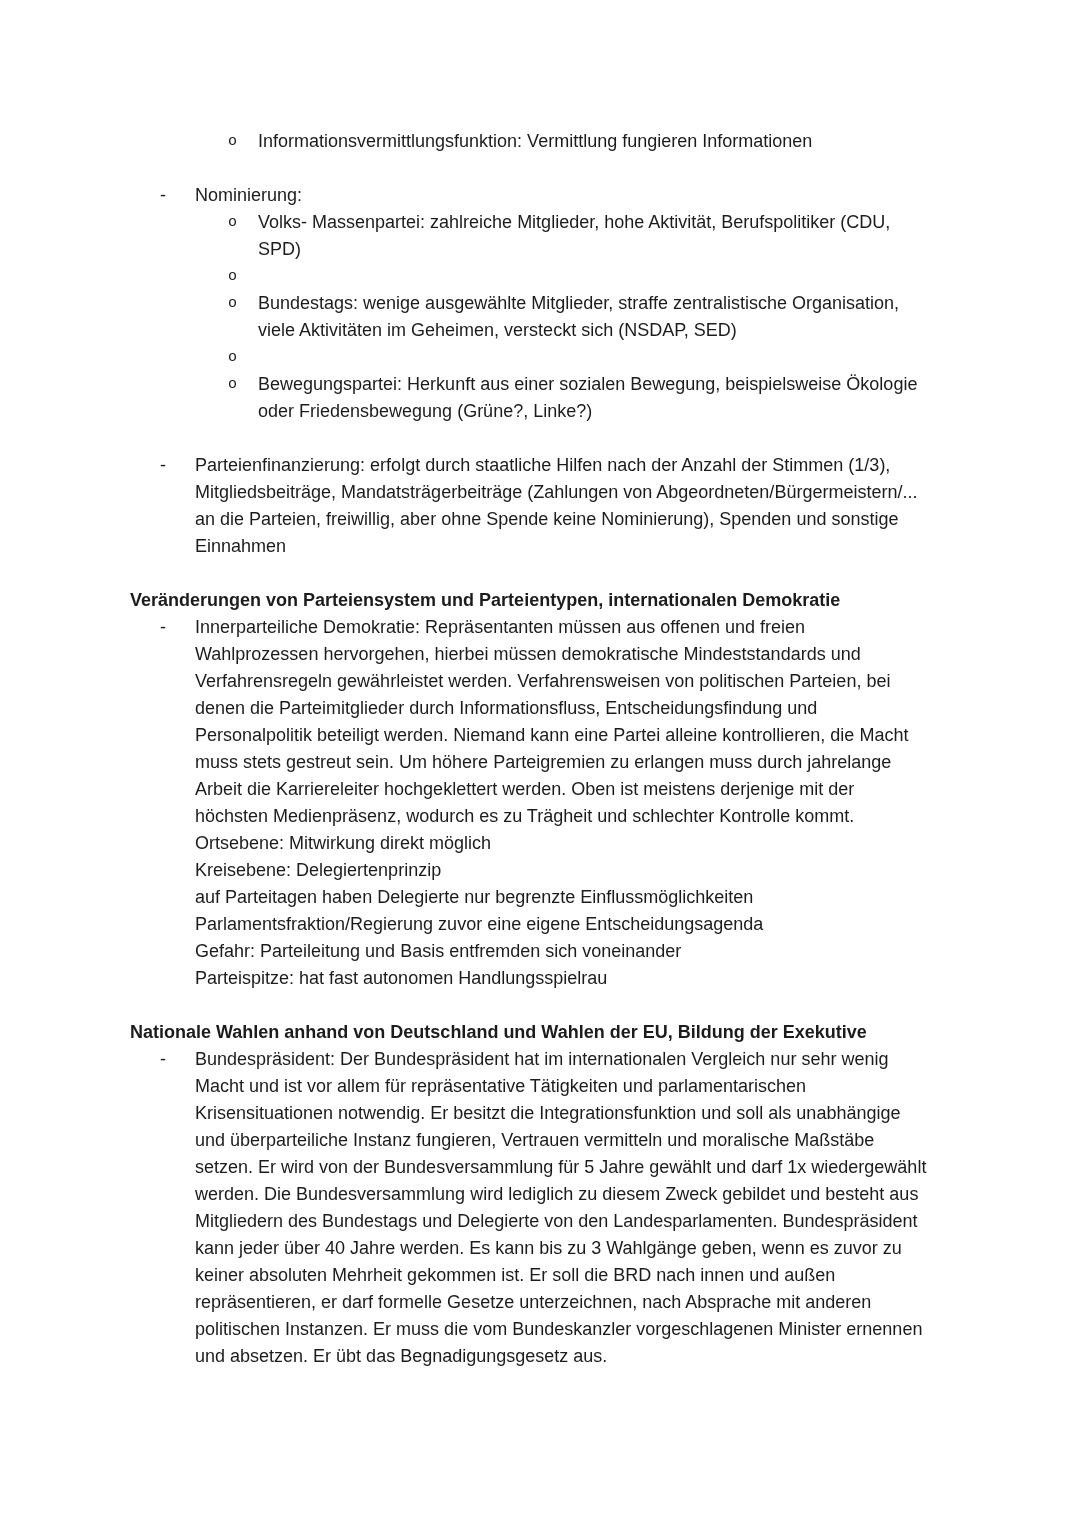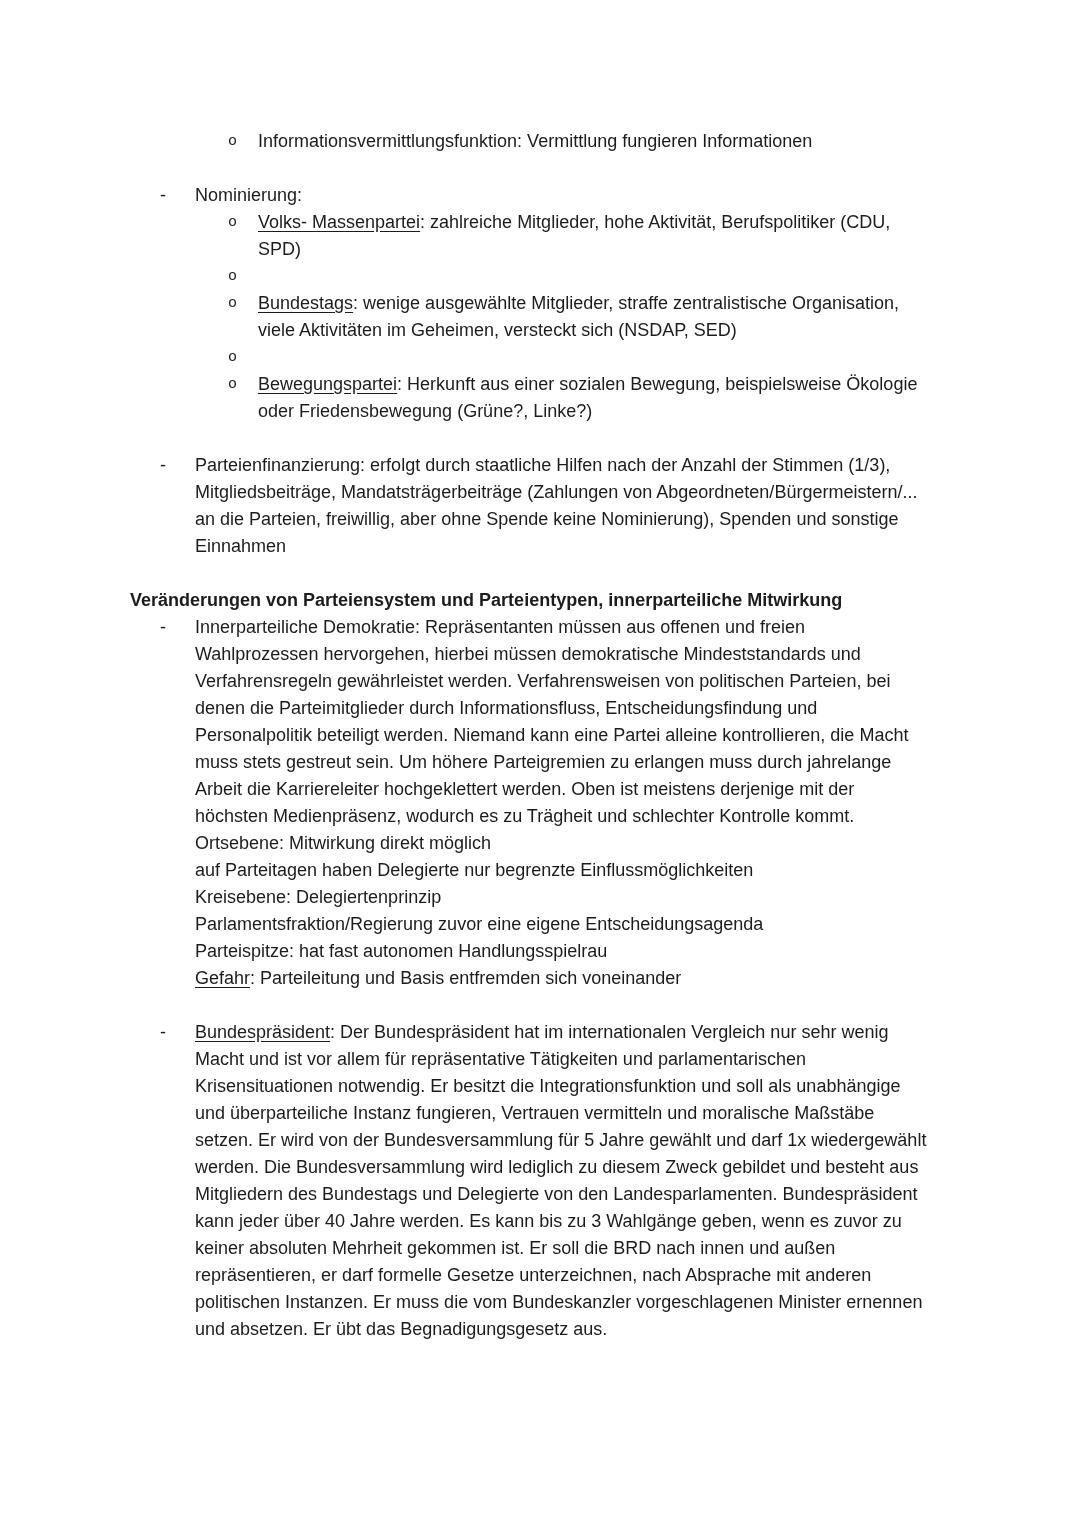--- a/index.html
+++ b/index.html
@@ -47,21 +47,20 @@
   }
   .plain {
     display: block;
     padding-left: 65px;
   }
   .text {
     flex: 1 1 auto;
     min-width: 0;
   }
   .underline {
-    text-decoration: underline;
     text-underline-offset: 3px;
   }
 </style>
 </head>
 <body>
 
 <div class="page">
     <div class="block circle">
       <span class="marker">o</span>
       <span class="text">Informationsvermittlungsfunktion: Vermittlung fungieren Informationen</span>
@@ -88,29 +87,30 @@
     <div class="block circle">
       <span class="marker">o</span>
       <span class="text"><span class="underline">Bewegungspartei</span><span>: Herkunft aus einer sozialen Bewegung, beispielsweise Ökologie oder Friedensbewegung (Grüne?, Linke?)</span></span>
     </div>
     <div class="spacer"></div>
     <div class="block dash">
       <span class="marker">-</span>
       <span class="text">Parteienfinanzierung: erfolgt durch staatliche Hilfen nach der Anzahl der Stimmen (1/3), Mitgliedsbeiträge, Mandatsträgerbeiträge (Zahlungen von Abgeordneten/Bürgermeistern/... an die Parteien, freiwillig, aber ohne Spende keine Nominierung), Spenden und sonstige Einnahmen</span>
     </div>
     <div class="spacer"></div>
-    <div class="block heading"><span class="text">Veränderungen von Parteiensystem und Parteientypen, innerparteiliche Mitwirkung</span></div>
+    <div class="block heading"><span class="text">Veränderungen von Parteiensystem und Parteientypen, internationalen Demokratie</span></div>
     <div class="block dash">
       <span class="marker">-</span>
       <span class="text">Innerparteiliche Demokratie: Repräsentanten müssen aus offenen und freien Wahlprozessen hervorgehen, hierbei müssen demokratische Mindeststandards und Verfahrensregeln gewährleistet werden. Verfahrensweisen von politischen Parteien, bei denen die Parteimitglieder durch Informationsfluss, Entscheidungsfindung und Personalpolitik beteiligt werden. Niemand kann eine Partei alleine kontrollieren, die Macht muss stets gestreut sein. Um höhere Parteigremien zu erlangen muss durch jahrelange Arbeit die Karriereleiter hochgeklettert werden. Oben ist meistens derjenige mit der höchsten Medienpräsenz, wodurch es zu Trägheit und schlechter Kontrolle kommt.</span>
     </div>
     <div class="block plain"><span class="text">Ortsebene: Mitwirkung direkt möglich</span></div>
+    <div class="block plain"><span class="text">Kreisebene: Delegiertenprinzip</span></div>
     <div class="block plain"><span class="text">auf Parteitagen haben Delegierte nur begrenzte Einflussmöglichkeiten</span></div>
-    <div class="block plain"><span class="text">Kreisebene: Delegiertenprinzip</span></div>
     <div class="block plain"><span class="text">Parlamentsfraktion/Regierung zuvor eine eigene Entscheidungsagenda</span></div>
+    <div class="block plain"><span class="text"><span class="underline">Gefahr</span><span>: Parteileitung und Basis entfremden sich voneinander</span></span></div>
     <div class="block plain"><span class="text">Parteispitze: hat fast autonomen Handlungsspielrau</span></div>
-    <div class="block plain"><span class="text"><span class="underline">Gefahr</span><span>: Parteileitung und Basis entfremden sich voneinander</span></span></div>
     <div class="spacer"></div>
+    <div class="block heading"><span class="text">Nationale Wahlen anhand von Deutschland und Wahlen der EU, Bildung der Exekutive</span></div>
     <div class="block dash">
       <span class="marker">-</span>
       <span class="text"><span class="underline">Bundespräsident</span><span>: Der Bundespräsident hat im internationalen Vergleich nur sehr wenig Macht und ist vor allem für repräsentative Tätigkeiten und parlamentarischen Krisensituationen notwendig. Er besitzt die Integrationsfunktion und soll als unabhängige und überparteiliche Instanz fungieren, Vertrauen vermitteln und moralische Maßstäbe setzen. Er wird von der Bundesversammlung für 5 Jahre gewählt und darf 1x wiedergewählt werden. Die Bundesversammlung wird lediglich zu diesem Zweck gebildet und besteht aus Mitgliedern des Bundestags und Delegierte von den Landesparlamenten. Bundespräsident kann jeder über 40 Jahre werden. Es kann bis zu 3 Wahlgänge geben, wenn es zuvor zu keiner absoluten Mehrheit gekommen ist. Er soll die BRD nach innen und außen repräsentieren, er darf formelle Gesetze unterzeichnen, nach Absprache mit anderen politischen Instanzen. Er muss die vom Bundeskanzler vorgeschlagenen Minister ernennen und absetzen. Er übt das Begnadigungsgesetz aus.</span></span>
     </div>
   </div>
 
 </body></html>

